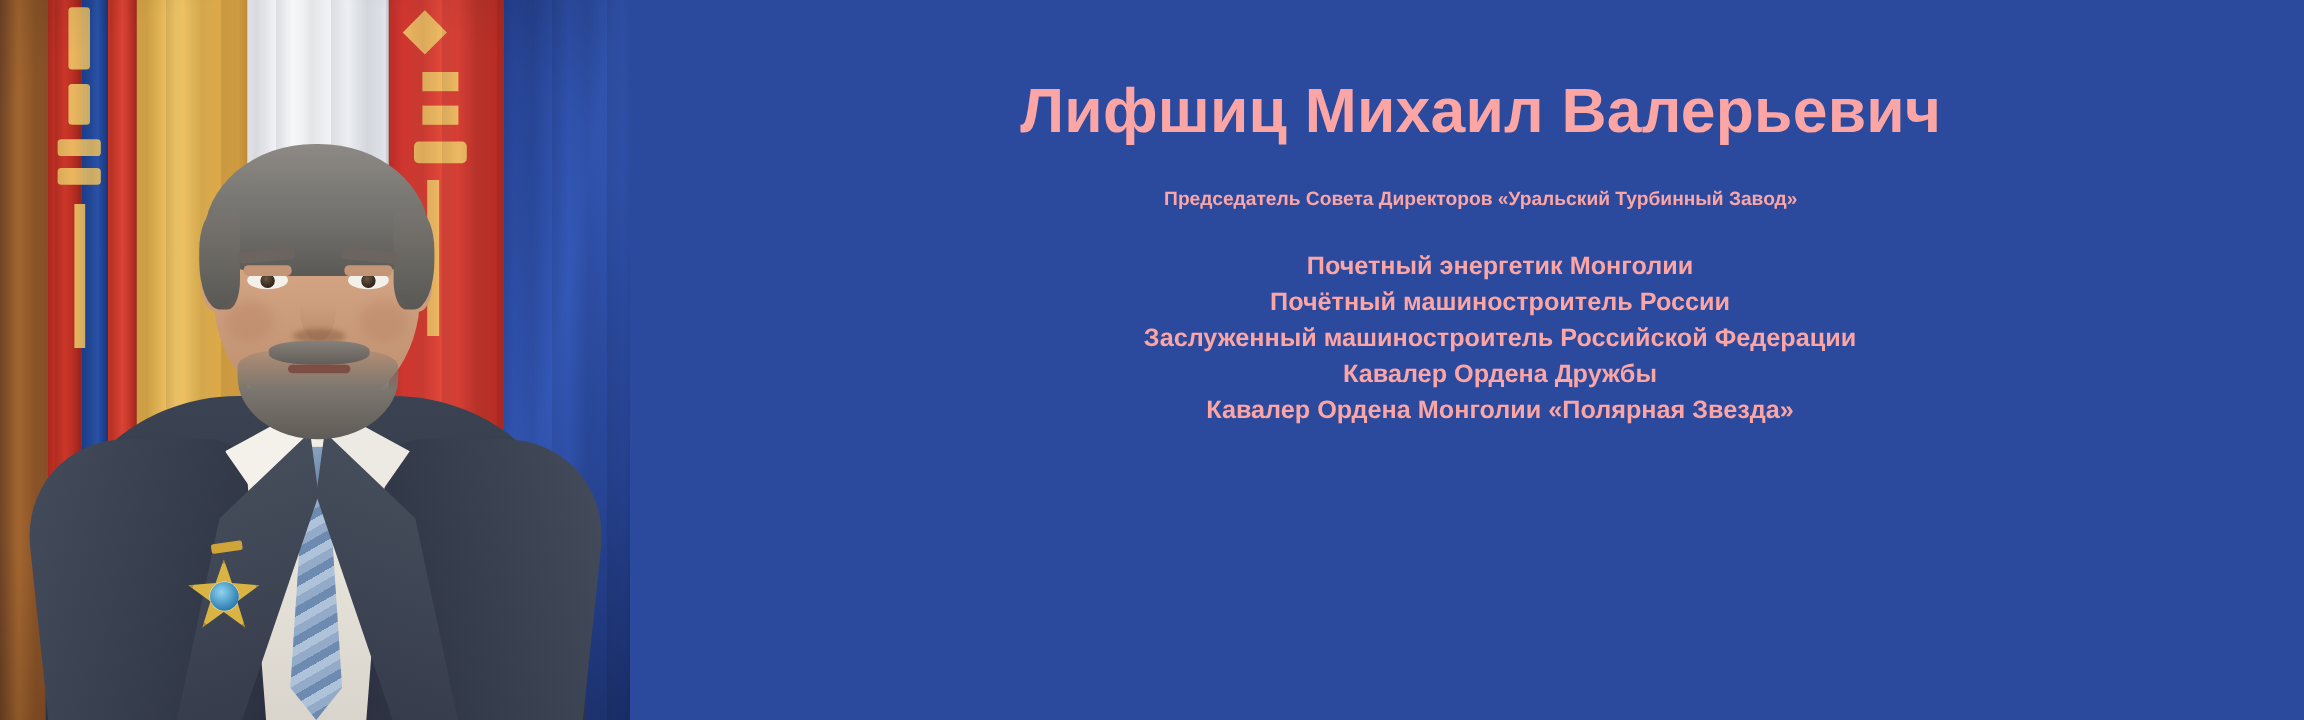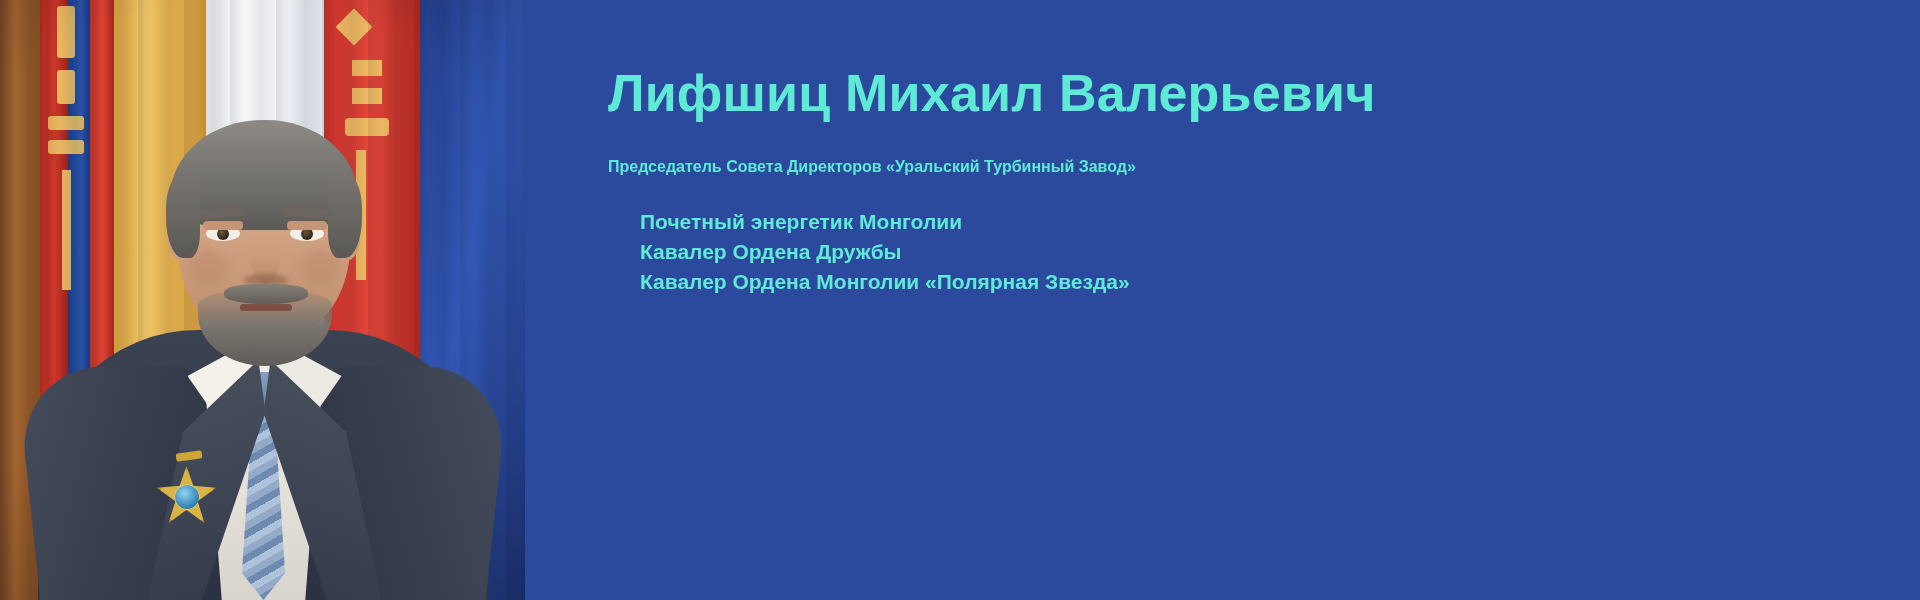--- a/index.html
+++ b/index.html
@@ -160,21 +160,22 @@
   }
   .cheek-l { position:absolute; left:160px; top:170px; width:40px; height:34px;
     background:rgba(170,110,85,.22); border-radius:50%; filter:blur(4px); }
   .cheek-r { position:absolute; left:272px; top:170px; width:40px; height:34px;
     background:rgba(170,110,85,.22); border-radius:50%; filter:blur(4px); }
 
   
   .text-pane {
     flex:1 1 auto;
     padding:40px 60px 0 83px;
-    color:#5eead4;
+    color:#fca5a5;
+    text-align:center;
   }
   .name-title {
     font-size:52px;
     font-weight:bold;
     letter-spacing:.2px;
     line-height:1.05;
     margin-top:26px;
     white-space:nowrap;
   }
   .subtitle-block {
@@ -279,18 +280,20 @@
 
   <div class="text-pane">
 
     <h1 class="name-title">Лифшиц Михаил Валерьевич</h1>
 
 
     <div class="role-line">Председатель Совета Директоров «Уральский Турбинный Завод»</div>
 
     <div class="awards">
       <div class="award-item">Почетный энергетик Монголии</div>
+      <div class="award-item">Почётный машиностроитель России</div>
+      <div class="award-item">Заслуженный машиностроитель Российской Федерации</div>
       <div class="award-item">Кавалер Ордена Дружбы</div>
       <div class="award-item">Кавалер Ордена Монголии «Полярная Звезда»</div>
     </div>
 
   </div>
 </div>
 
 </body></html>

